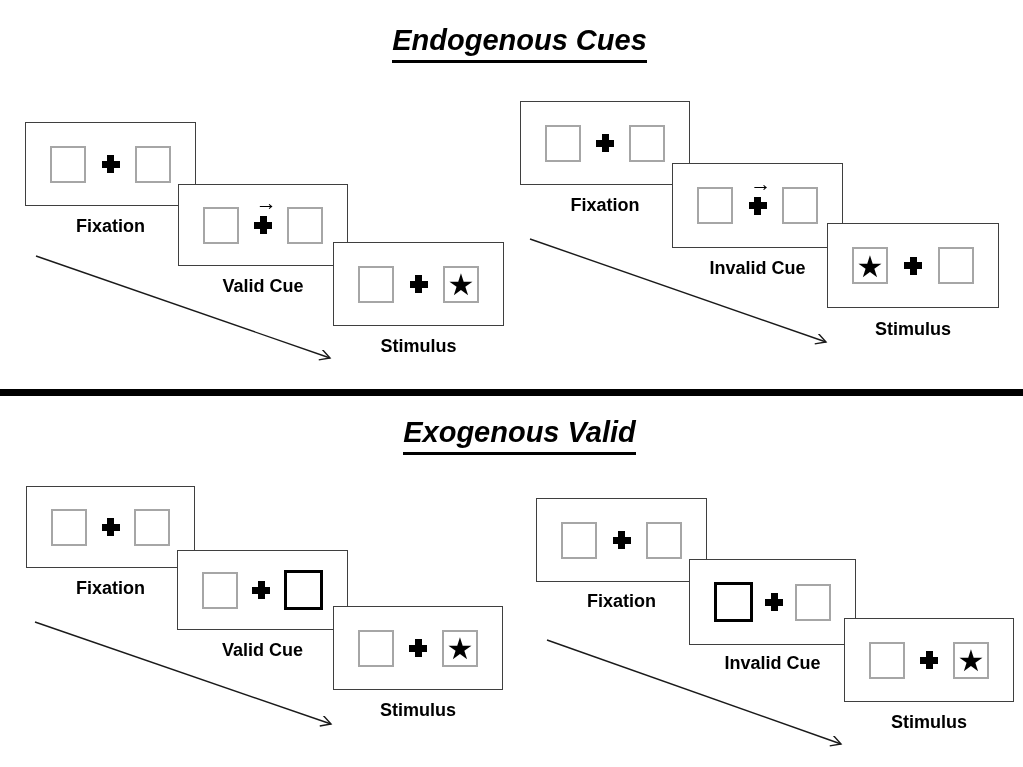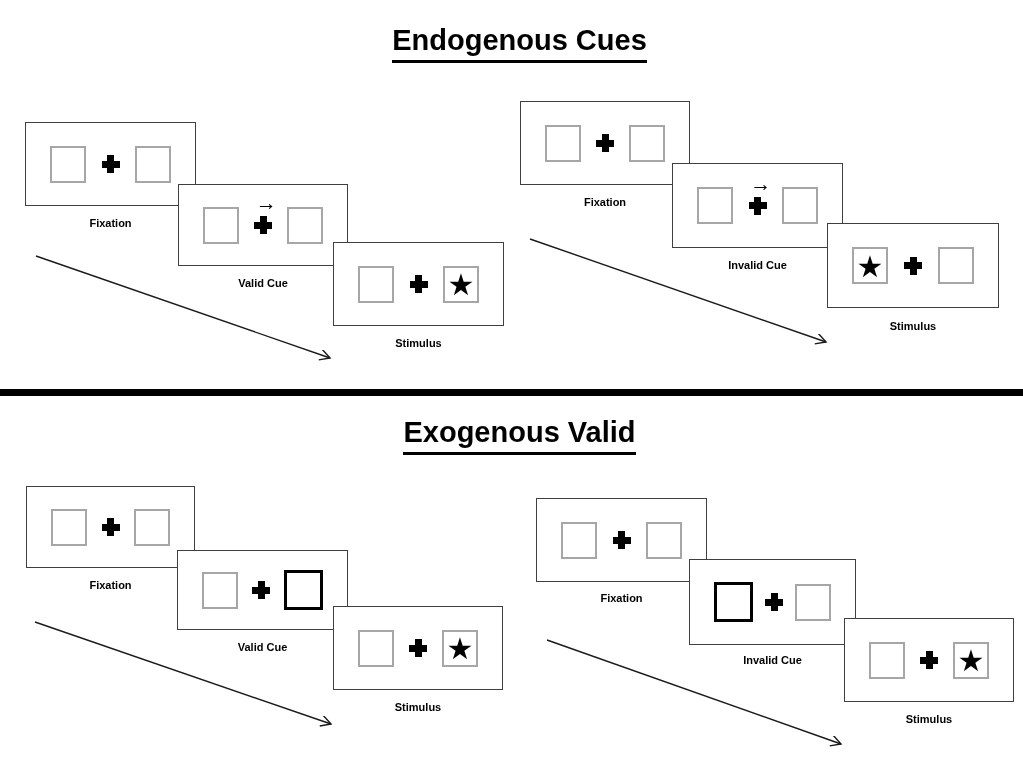--- a/index.html
+++ b/index.html
@@ -8,21 +8,21 @@
     font-family:"Liberation Sans","DejaVu Sans",sans-serif; color:#000;
     overflow:hidden;
   }
   .arrows { position:absolute; left:0; top:0; z-index:0; pointer-events:none; }
   .sec-title {
     position:absolute; left:0; width:100%; text-align:center;
     font-weight:700; font-size:29px; line-height:1.1; z-index:2;
     transform:translateX(8px);
   }
   .sec-title .u {
-    display:inline-block; border-bottom:3px solid #000; padding-bottom:3px;
+    display:inline-block; border-bottom:3px solid #000; padding-bottom:3px;font-style:italic;
   }
   .divider { position:absolute; left:0; top:389px; width:100%; height:7px; background:#000; z-index:2; }
   .panel {
     position:absolute; background:#fff; border:1px solid #3f3f3f;
     box-sizing:border-box; display:flex; align-items:center;
     justify-content:space-between; padding:0 24px; z-index:1;
   }
   .box {
     width:36px; height:37px; box-sizing:border-box; border:2px solid #a6a6a6;
     display:flex; align-items:center; justify-content:center;
@@ -31,21 +31,21 @@
   .box[data-variant="bold"] { width:39px; height:40px; border:3px solid #000; }
   .sym { position:relative; display:flex; align-items:center; justify-content:center; width:20px; }
   .plus { position:relative; width:18px; height:18px; }
   .plus::before { content:""; position:absolute; left:0; top:5.5px; width:18px; height:7px; background:#000; }
   .plus::after  { content:""; position:absolute; left:5.5px; top:0; width:7px; height:18px; background:#000; }
   .cue-arrow {
     position:absolute; top:-24px; left:50%; transform:translateX(-34%);
     font-size:21px; font-weight:700; line-height:1; color:#000; letter-spacing:0;
   }
   .plabel {
-    position:absolute; z-index:2; font-weight:700; font-size:11px;
+    position:absolute; z-index:2; font-weight:700; font-size:18px;
     text-align:center; line-height:1.1; white-space:nowrap;
   }
 </style>
 </head>
 <body>
 
 <div id="stage">
 
   <svg class="arrows" width="1023" height="767">
     <defs>

